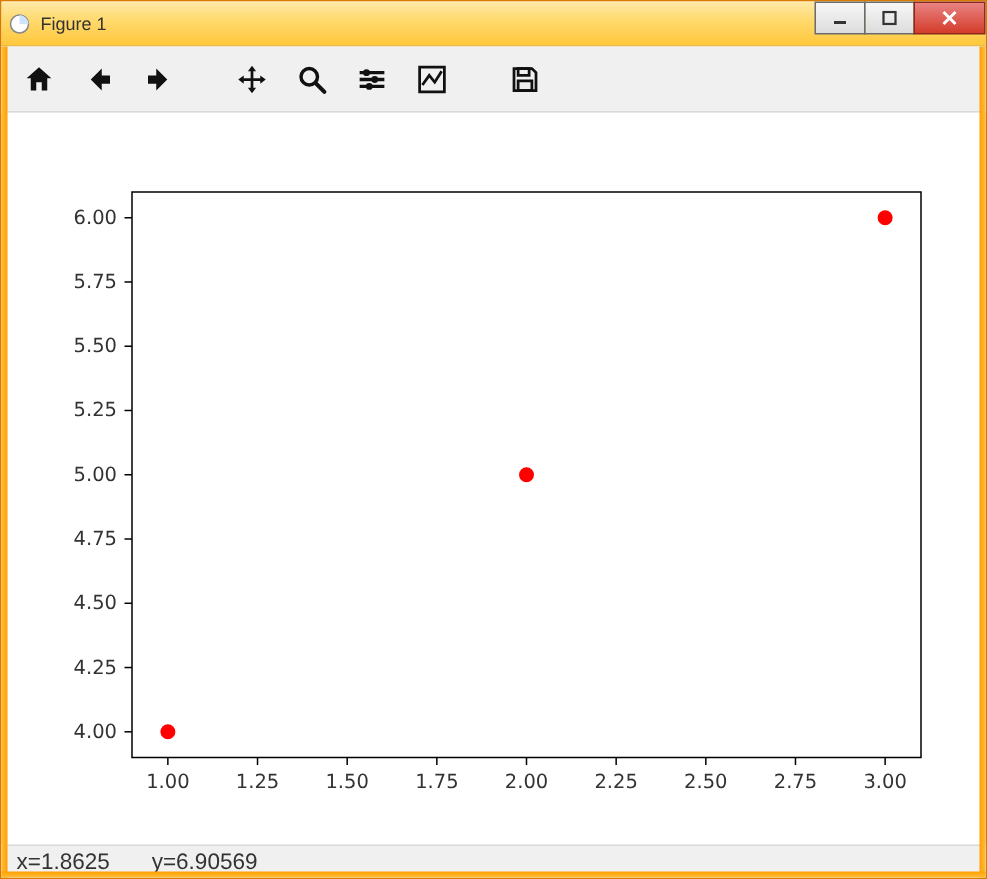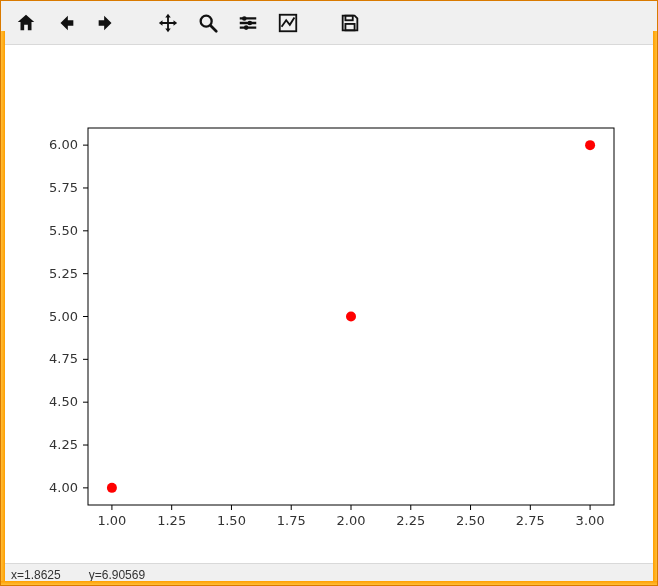--- a/index.html
+++ b/index.html
@@ -11,34 +11,60 @@
   .win-controls { margin-left: auto; display: flex; height: 100%; }
   .win-btn { width: 34px; height: 22px; margin-top: 0; border: 1px solid #6b6b6b; background: linear-gradient(to bottom, #f7f7f7, #dcdcdc); display: flex; align-items: center; justify-content: center; margin-left: -1px; cursor: pointer; }
   .win-btn.close { background: linear-gradient(to bottom, #e98383, #d43c2a); border-color: #8a2a1f; width: 48px; border-top-right-radius: 0; }
   .win-btn svg { display: block; }
 
   .toolbar { height: 44px; background: #f0f0f0; border-bottom: 1px solid #d9d9d9; display: flex; align-items: center; padding: 0 6px; gap: 2px; }
   .tbtn { width: 38px; height: 36px; display: flex; align-items: center; justify-content: center; cursor: pointer; border-radius: 3px; }
   .tsep { width: 20px; }
 
   .canvas-area { position: absolute; top: 75px; left: 3px; right: 3px; bottom: 24px; background: #fff; }
-  .statusbar { position: absolute; bottom: 0; left: 0; right: 0; height: 22px; background: #f0f0f0; border-top: 1px solid #d9d9d9; display: flex; align-items: center; padding-left: 10px; gap: 28px; color: #333; font-size: 12px; }
+  .statusbar { position: absolute; bottom: 0; left: 0; right: 0; height: 22px; background: #f0f0f0; border-top: 1px solid #d9d9d9; display: flex; align-items: center; padding-left: 10px; gap: 28px; color: #333; font-size: 15px; }
 
   .edge { position: absolute; background: linear-gradient(to right, #ffbe3a, #ff9f00); width: 4px; top:30px; bottom:0; }
   .edge.left { left:0; }
   .edge.right { right:0; background: linear-gradient(to left, #ffbe3a, #ff9f00);}
   .edge.bottom { left:0; right:0; bottom:0; height:4px; width:auto; top:auto; background: linear-gradient(to top, #ffbe3a, #ff9f00);}
 
   .plot-svg text { font-family: "DejaVu Sans", Arial, sans-serif; font-size: 13px; fill: #333; }
 </style>
 </head>
 <body>
 
 <div class="window">
 
+  <div class="titlebar">
+    <div class="icon-slot">
+      <svg width="14" height="14" viewBox="0 0 14 14">
+          <circle cx="7" cy="7" r="6" fill="#fff" stroke="#888"></circle>
+          <path d="M7 1 A6 6 0 0 1 13 7 L7 7 Z" fill="#cfe3ff"></path>
+        </svg>
+    </div>
+    <div class="title">Figure 1</div>
+    <div class="win-controls">
+      <div class="win-btn">
+        <svg width="10" height="10">
+            <rect x="1" y="7" width="8" height="2" fill="#333"></rect>
+          </svg>
+      </div>
+      <div class="win-btn">
+        <svg width="10" height="10">
+            <rect x="1" y="1" width="8" height="8" fill="none" stroke="#333" stroke-width="1.5"></rect>
+          </svg>
+      </div>
+      <div class="win-btn close">
+        <svg width="12" height="12">
+            <path d="M2 2 L10 10 M10 2 L2 10" stroke="#fff" stroke-width="2"></path>
+          </svg>
+      </div>
+    </div>
+  </div>
 
   <div class="toolbar">
     <div class="tbtn">
       <svg width="22" height="22" viewBox="0 0 24 24">
           <path d="M3 11 L12 3 L21 11 L18 11 L18 20 L14 20 L14 14 L10 14 L10 20 L6 20 L6 11 Z" fill="#111"></path>
         </svg>
     </div>
     <div class="tbtn">
       <svg width="22" height="22" viewBox="0 0 24 24">
           <path d="M14 4 L6 12 L14 20 L14 15 L20 15 L20 9 L14 9 Z" fill="#111"></path>

